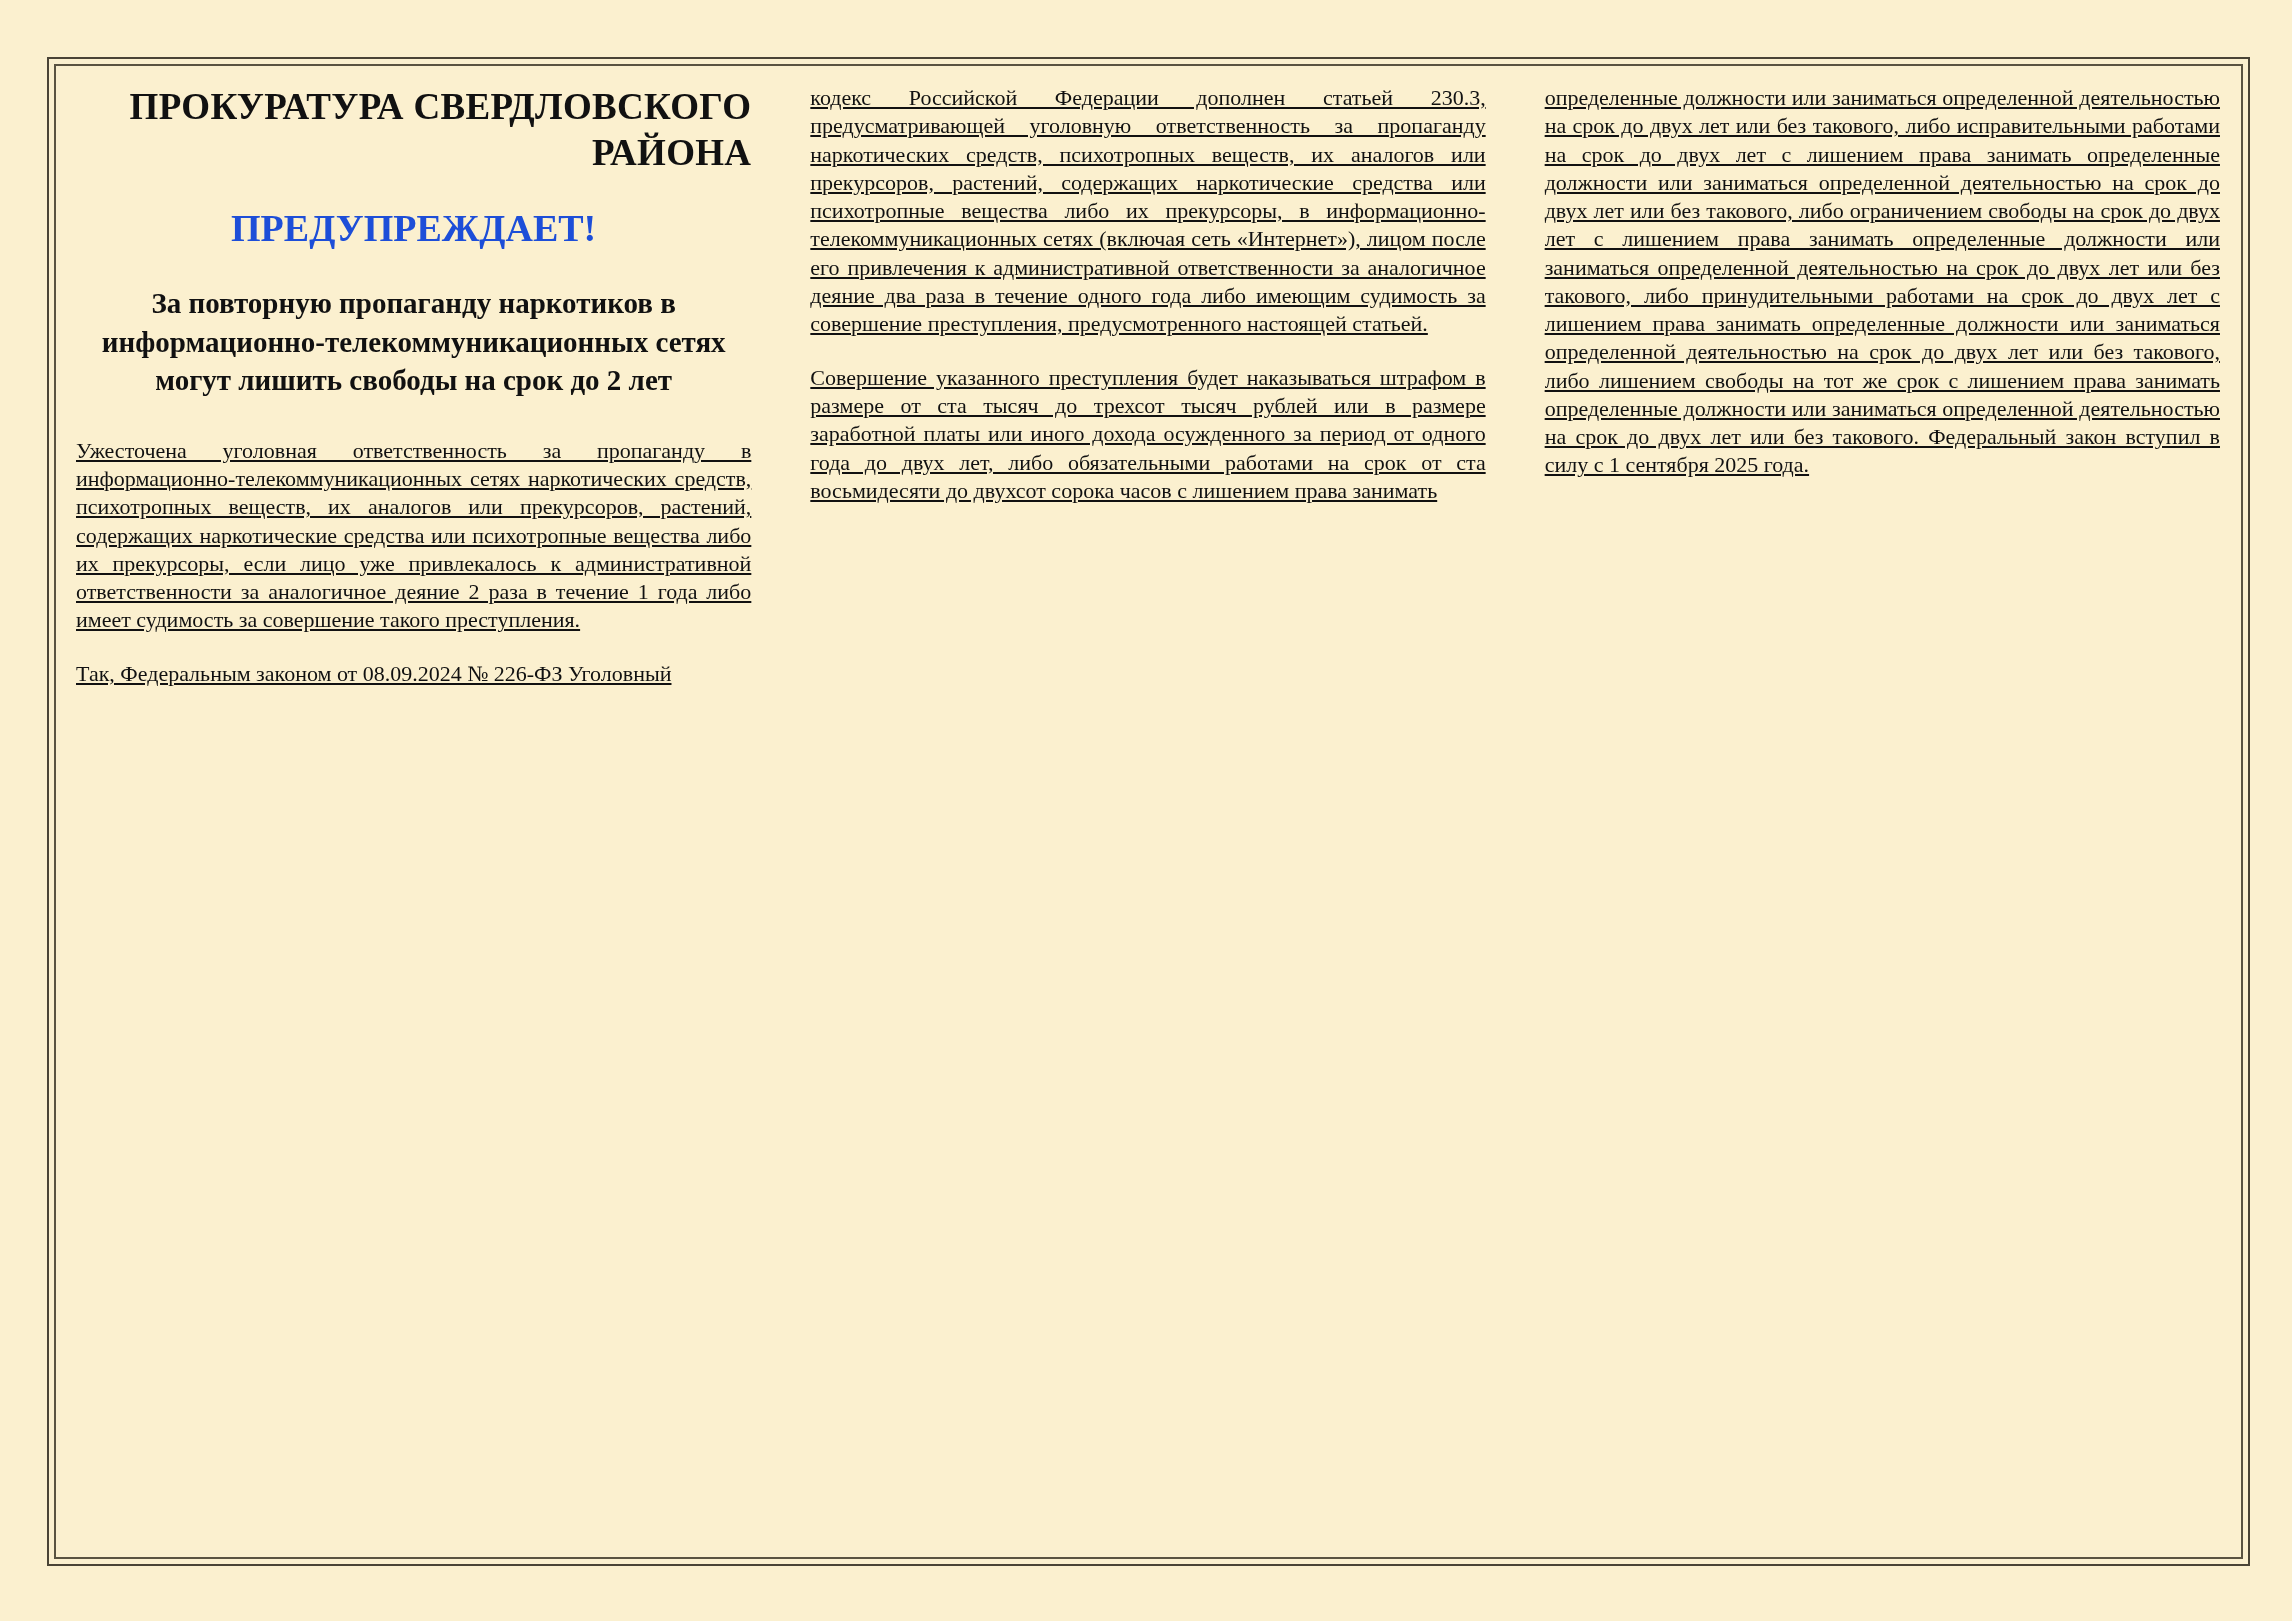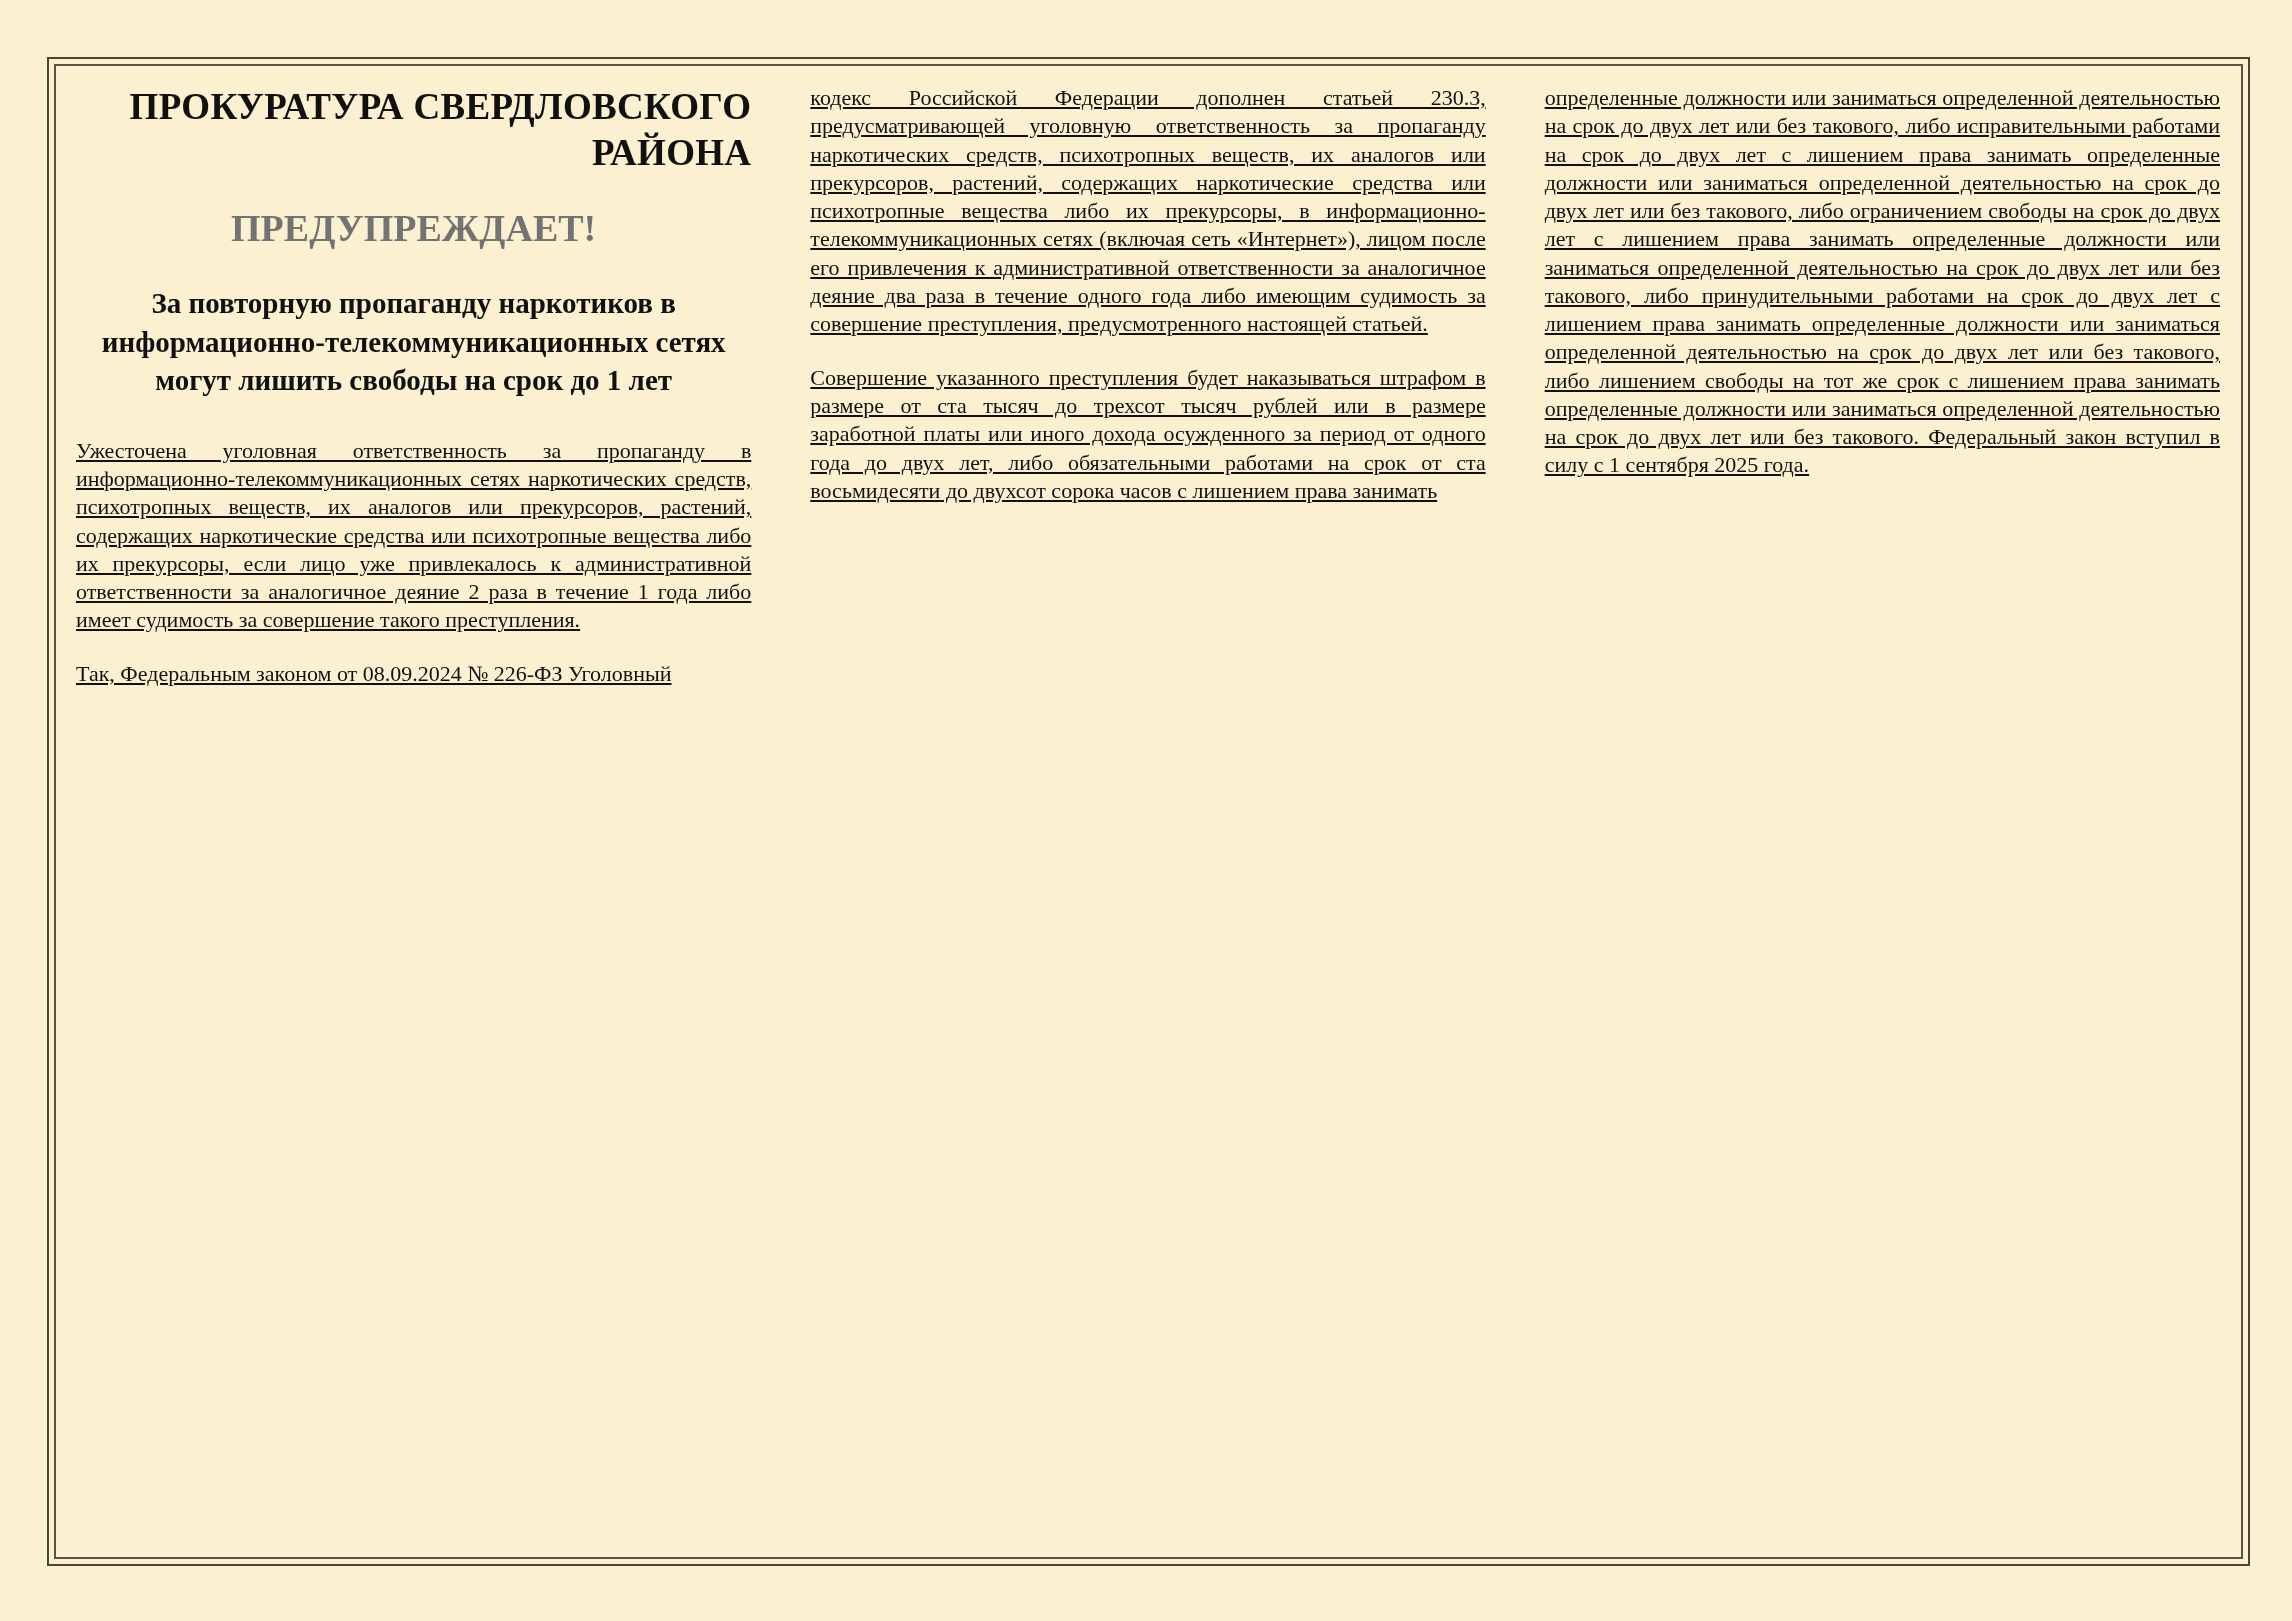--- a/index.html
+++ b/index.html
@@ -70,21 +70,21 @@
     font-weight: bold;
     font-size: 37px;
     line-height: 1.25;
     margin: 0 0 29px 0;
     letter-spacing: 0.3px;
   }
   .heading-warn {
     text-align: center;
     font-weight: bold;
     font-size: 38px;
-    color: #737373;
+    color: #1d4ed8;
     margin: 0 0 33px 0;
     line-height: 1.2;
   }
   .heading-sub {
     text-align: center;
     font-weight: bold;
     font-size: 29px;
     line-height: 1.33;
     margin: 0 0 37px 0;
   }
@@ -97,21 +97,21 @@
 
 <div class="poster">
   <div class="frame-outer"></div>
   <div class="frame-inner"></div>
 
   <div class="content">
 
     <div class="col col-1">
       <div class="heading-org">ПРОКУРАТУРА СВЕРДЛОВСКОГО РАЙОНА</div>
       <div class="heading-warn">ПРЕДУПРЕЖДАЕТ!</div>
-      <div class="heading-sub">За повторную пропаганду наркотиков в информационно-телекоммуникационных сетях могут лишить свободы на срок до 1 лет</div>
+      <div class="heading-sub">За повторную пропаганду наркотиков в информационно-телекоммуникационных сетях могут лишить свободы на срок до 2 лет</div>
       <p>Ужесточена уголовная ответственность за пропаганду в информационно-телекоммуникационных сетях наркотических средств, психотропных веществ, их аналогов или прекурсоров, растений, содержащих наркотические средства или психотропные вещества либо их прекурсоры, если лицо уже привлекалось к административной ответственности за аналогичное деяние 2 раза в течение 1 года либо имеет судимость за совершение такого преступления.</p>
       <p>Так, Федеральным законом от 08.09.2024 № 226-ФЗ Уголовный</p>
     </div>
 
     <div class="col col-2">
       <p>кодекс Российской Федерации дополнен статьей 230.3, предусматривающей уголовную ответственность за пропаганду наркотических средств, психотропных веществ, их аналогов или прекурсоров, растений, содержащих наркотические средства или психотропные вещества либо их прекурсоры, в информационно-телекоммуникационных сетях (включая сеть «Интернет»), лицом после его привлечения к административной ответственности за аналогичное деяние два раза в течение одного года либо имеющим судимость за совершение преступления, предусмотренного настоящей статьей.</p>
       <p>Совершение указанного преступления будет наказываться штрафом в размере от ста тысяч до трехсот тысяч рублей или в размере заработной платы или иного дохода осужденного за период от одного года до двух лет, либо обязательными работами на срок от ста восьмидесяти до двухсот сорока часов с лишением права занимать</p>
     </div>
 
     <div class="col col-3">

